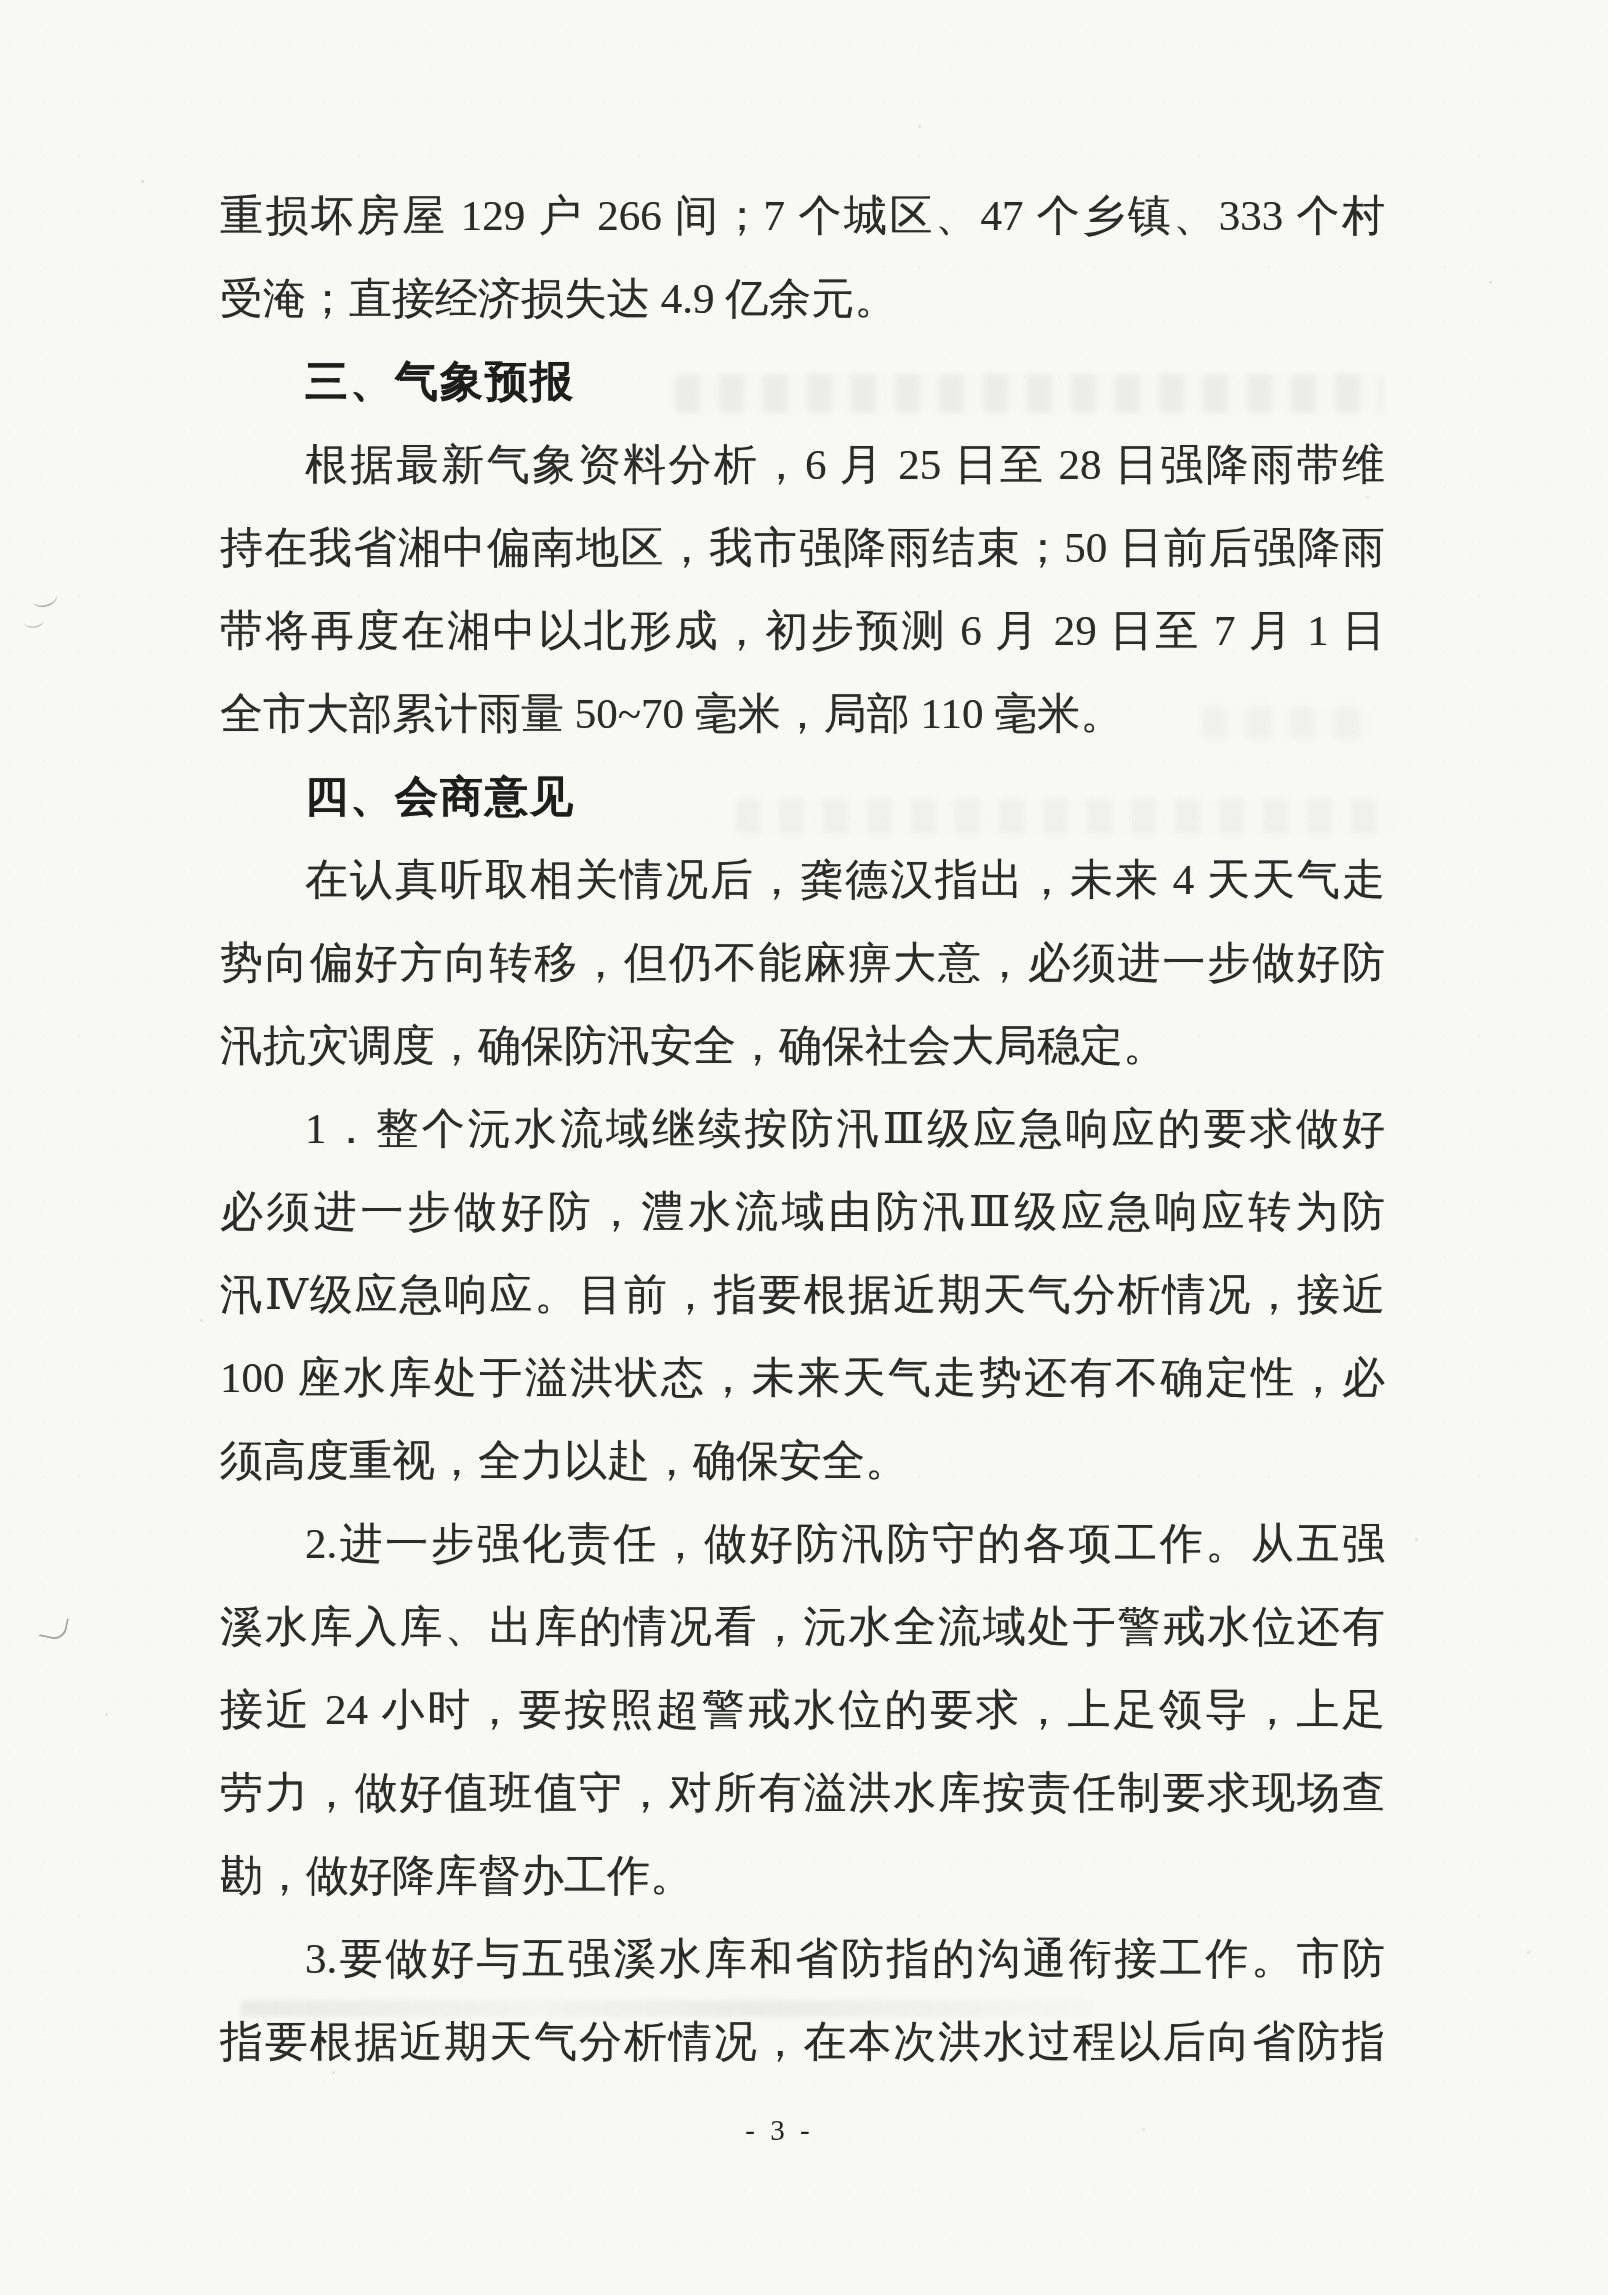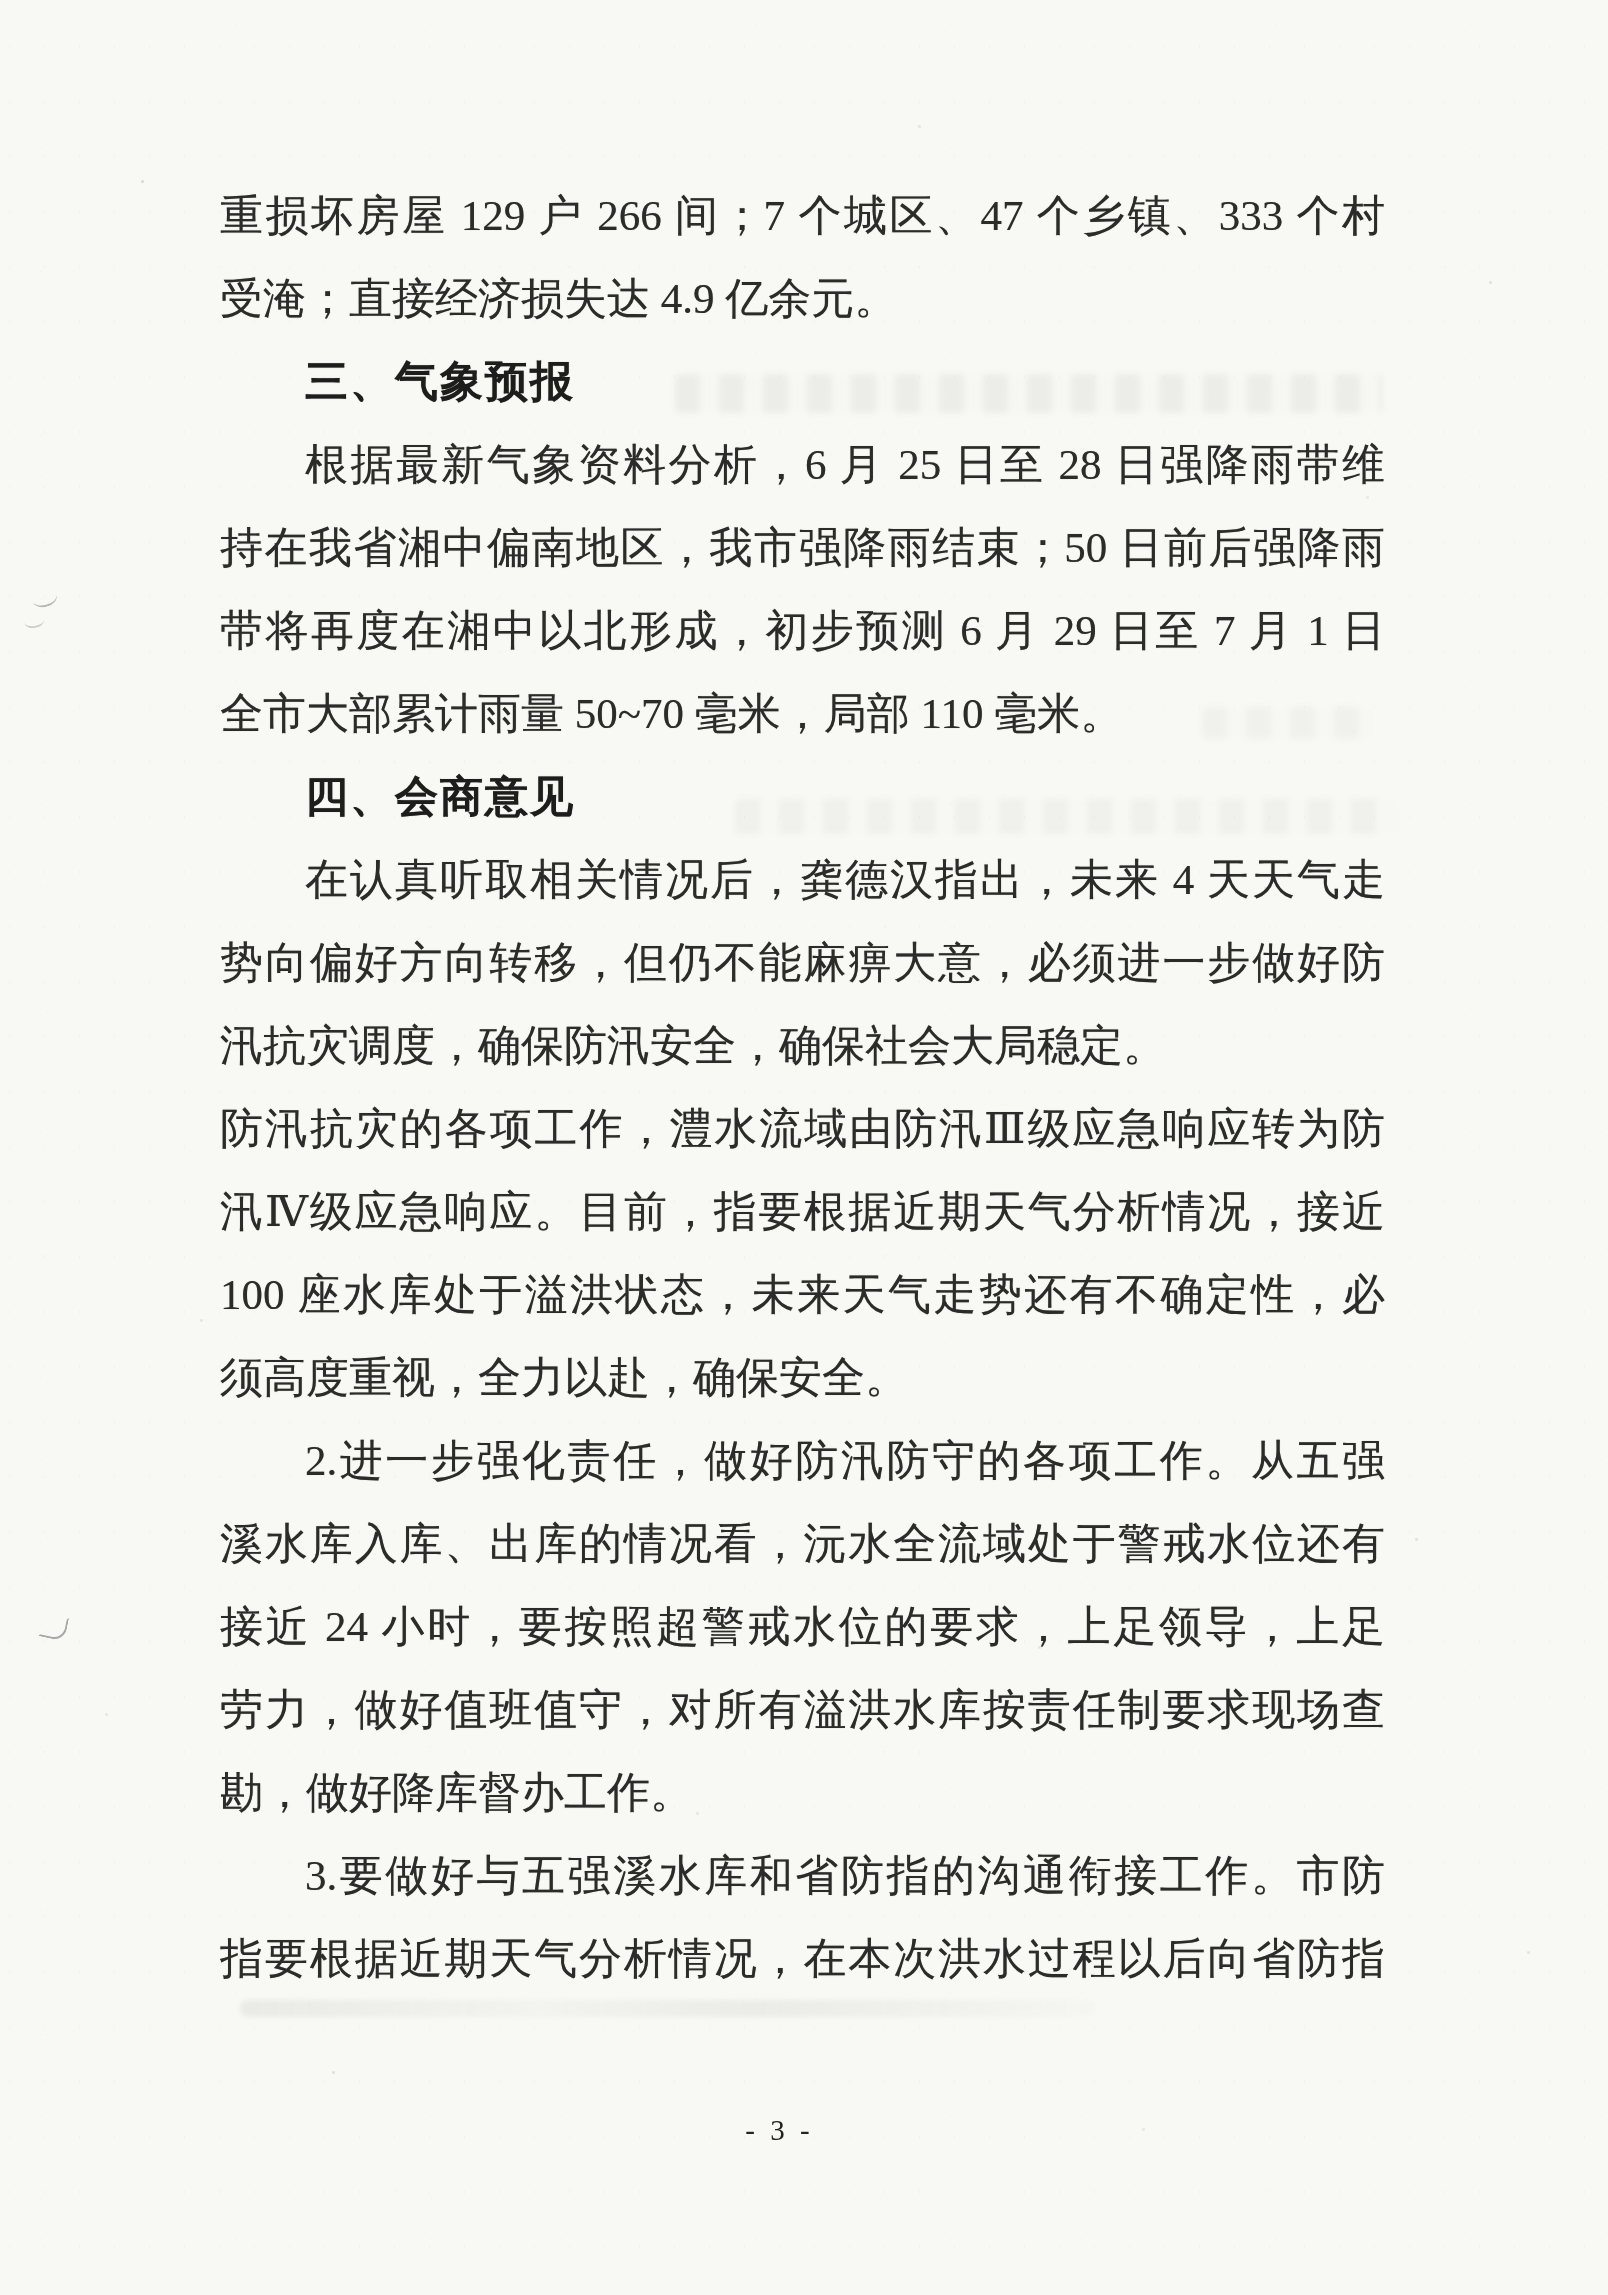--- a/index.html
+++ b/index.html
@@ -130,21 +130,22 @@
       <div class="line">受淹；直接经济损失达 4.9 亿余元。</div>
       <div class="line heading indent">三、气象预报</div>
       <div class="line indent justify">根据最新气象资料分析，6 月 25 日至 28 日强降雨带维</div>
       <div class="line justify">持在我省湘中偏南地区，我市强降雨结束；50 日前后强降雨</div>
       <div class="line justify">带将再度在湘中以北形成，初步预测 6 月 29 日至 7 月 1 日</div>
       <div class="line">全市大部累计雨量 50~70 毫米，局部 110 毫米。</div>
       <div class="line heading indent">四、会商意见</div>
       <div class="line indent justify">在认真听取相关情况后，龚德汉指出，未来 4 天天气走</div>
       <div class="line justify">势向偏好方向转移，但仍不能麻痹大意，必须进一步做好防</div>
       <div class="line">汛抗灾调度，确保防汛安全，确保社会大局稳定。</div>
-      <div class="line justify">防汛抗灾的各项工作，澧水流域由防汛Ⅲ级应急响应转为防</div>
+      <div class="line indent justify">1．整个沅水流域继续按防汛Ⅲ级应急响应的要求做好</div>
+      <div class="line justify">必须进一步做好防，澧水流域由防汛Ⅲ级应急响应转为防</div>
       <div class="line justify">汛Ⅳ级应急响应。目前，指要根据近期天气分析情况，接近</div>
       <div class="line justify">100 座水库处于溢洪状态，未来天气走势还有不确定性，必</div>
       <div class="line">须高度重视，全力以赴，确保安全。</div>
       <div class="line indent justify">2.进一步强化责任，做好防汛防守的各项工作。从五强</div>
       <div class="line justify">溪水库入库、出库的情况看，沅水全流域处于警戒水位还有</div>
       <div class="line justify">接近 24 小时，要按照超警戒水位的要求，上足领导，上足</div>
       <div class="line justify">劳力，做好值班值守，对所有溢洪水库按责任制要求现场查</div>
       <div class="line">勘，做好降库督办工作。</div>
       <div class="line indent justify">3.要做好与五强溪水库和省防指的沟通衔接工作。市防</div>
       <div class="line justify">指要根据近期天气分析情况，在本次洪水过程以后向省防指</div>

